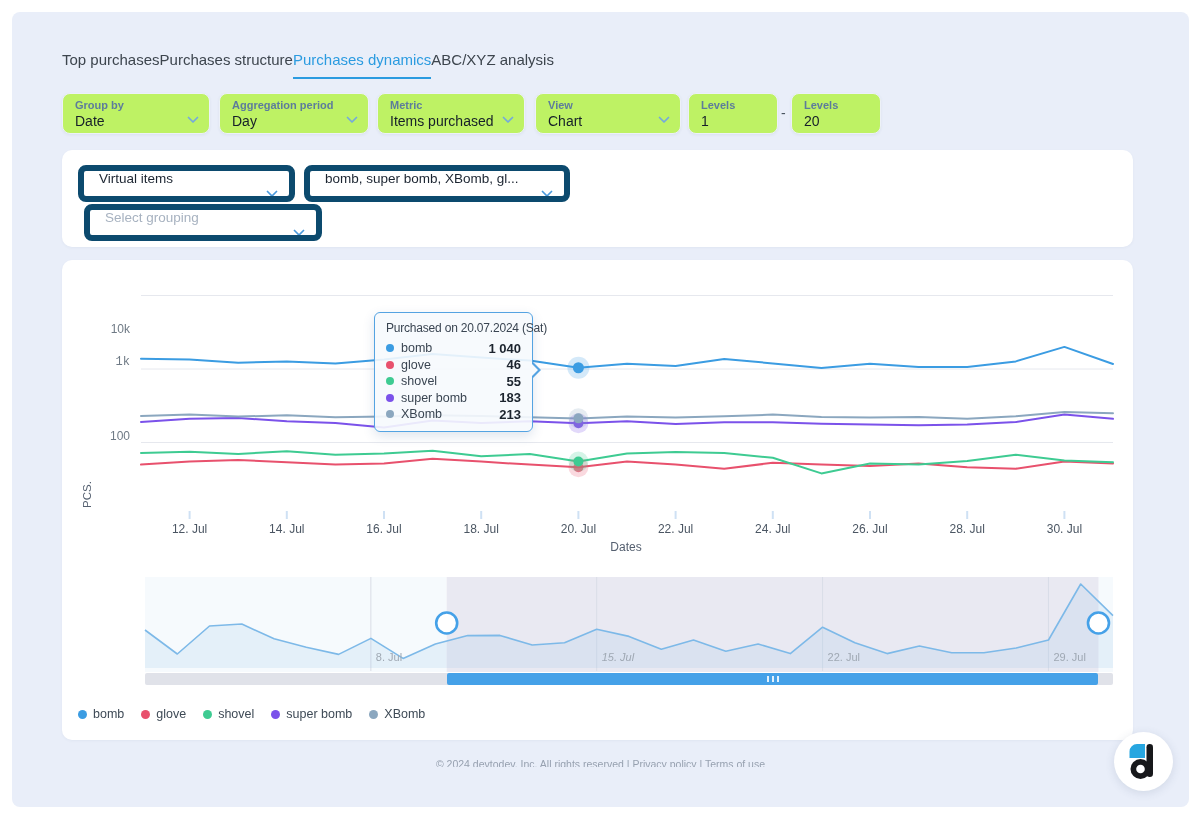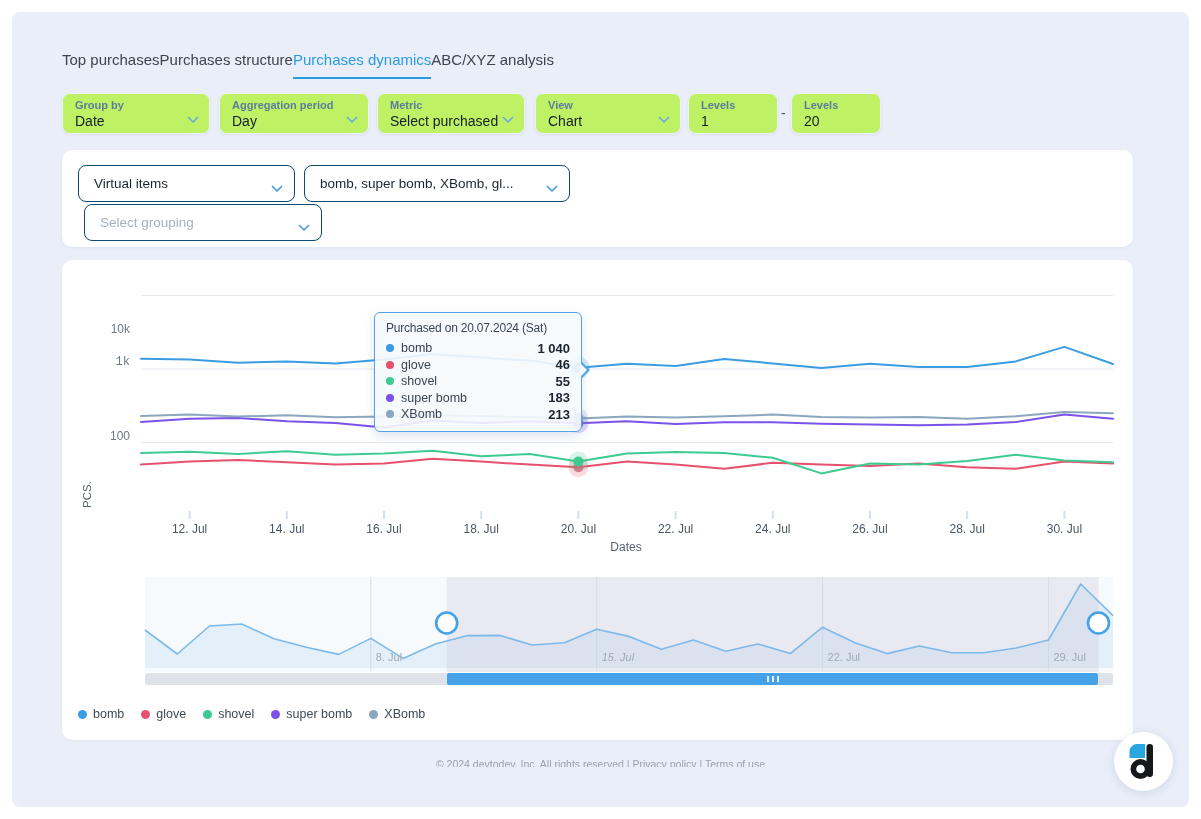--- a/index.html
+++ b/index.html
@@ -16,39 +16,39 @@
         box-shadow:0 1px 3px rgba(40,70,110,.07);box-sizing:border-box;padding:5px 12px 0 12px;cursor:pointer}
   .chip .lbl{font-size:11px;font-weight:bold;color:#5d7c9b;line-height:13px;white-space:nowrap}
   .chip .val{font-size:14px;color:#161f29;line-height:17px;margin-top:1px;white-space:nowrap}
   .chip .chev{position:absolute;right:10px;top:16px}
   .lvlsep{position:absolute;left:781px;top:105px;font-size:14px;color:#4a5560;z-index:2}
   
   .card{position:absolute;background:#fff;border-radius:10px;box-shadow:0 1px 3px rgba(50,80,120,.05)}
   #card-filters{left:62px;top:150px;width:1071px;height:97px}
   #card-chart{left:62px;top:260px;width:1071px;height:480px}
   
-  .select{position:absolute;border:1px solid #0c4a6e;border-radius:8px;background:#fff;font-size:13.5px;
-          color:#1b2430;display:flex;align-items:center;padding:0 30px 0 15px;height:37px;box-sizing:border-box;
+  .select{position:absolute;border:6px solid #0c4a6e;border-radius:8px;background:#fff;font-size:13.5px;
+          color:#1b2430;display:flex;padding:0 30px 0 15px;height:37px;box-sizing:border-box;
           cursor:pointer;z-index:2;white-space:nowrap;overflow:hidden}
   .select .chev{position:absolute;right:11px;top:15px}
   .select .ph{color:#a7b2c0}
   #select-category{left:78px;top:165px;width:217px}
   #select-items{left:304px;top:165px;width:266px}
   #select-grouping{left:84px;top:204px;width:238px}
   
   #chart-svg{position:absolute;left:0;top:0;z-index:1}
   #labels{position:absolute;inset:0;z-index:2;pointer-events:none}
   .ytick{position:absolute;width:42px;text-align:right;font-size:12px;color:#6f7a85}
   .xtick{position:absolute;width:56px;text-align:center;font-size:12px;color:#4b5663}
   .navtick{position:absolute;font-size:11px;color:#9fa8b3}
   .axis-title-x{position:absolute;left:576px;top:540px;width:100px;text-align:center;font-size:12px;color:#556070}
   .axis-title-y{position:absolute;left:81px;top:508px;font-size:11.5px;color:#556070;
                 transform:rotate(-90deg);transform-origin:left top}
   
-  .tooltip{position:absolute;left:374px;top:312px;width:208px;background:rgba(246,249,253,.9);
+  .tooltip{position:absolute;left:374px;top:312px;width:159px;background:rgba(246,249,253,.9);
            border:1.5px solid #54a3e2;border-radius:6px;box-shadow:0 4px 12px rgba(50,90,140,.16);
            padding:8px 11px 8px 11px;box-sizing:border-box;z-index:5}
   .tooltip::before{content:"";position:absolute;right:-9px;top:48px;border:9px solid transparent;
                    border-left-color:#54a3e2;border-right-width:0}
   .tooltip::after{content:"";position:absolute;right:-6px;top:50px;border:7px solid transparent;
                   border-left-color:#f7fafd;border-right-width:0}
   .tt-title{font-size:12px;letter-spacing:-.2px;color:#3a4552;margin-bottom:5px;white-space:nowrap}
   .tt-row{display:flex;align-items:center;height:16.5px;font-size:12.5px;color:#3a4552}
   .tt-dot{width:8px;height:8px;border-radius:50%;margin-right:7px;flex:none}
   .tt-name{flex:1;white-space:nowrap}
@@ -91,21 +91,21 @@
     </div>
     <div class="chip" style="left: 219px; width: 150px;">
       <div class="lbl">Aggregation period</div>
       <div class="val">Day</div>
       <span class="chev"><svg width="12" height="8">
           <path d="M1.5 1.5 L6 6 L10.5 1.5" stroke="#74a9dd" stroke-width="1.7" fill="none" stroke-linecap="round" stroke-linejoin="round"></path>
         </svg></span>
     </div>
     <div class="chip" style="left: 377px; width: 148px;">
       <div class="lbl">Metric</div>
-      <div class="val">Select purchased</div>
+      <div class="val">Items purchased</div>
       <span class="chev"><svg width="12" height="8">
           <path d="M1.5 1.5 L6 6 L10.5 1.5" stroke="#74a9dd" stroke-width="1.7" fill="none" stroke-linecap="round" stroke-linejoin="round"></path>
         </svg></span>
     </div>
     <div class="chip" style="left: 535px; width: 146px;">
       <div class="lbl">View</div>
       <div class="val">Chart</div>
       <span class="chev"><svg width="12" height="8">
           <path d="M1.5 1.5 L6 6 L10.5 1.5" stroke="#74a9dd" stroke-width="1.7" fill="none" stroke-linecap="round" stroke-linejoin="round"></path>
         </svg></span>

